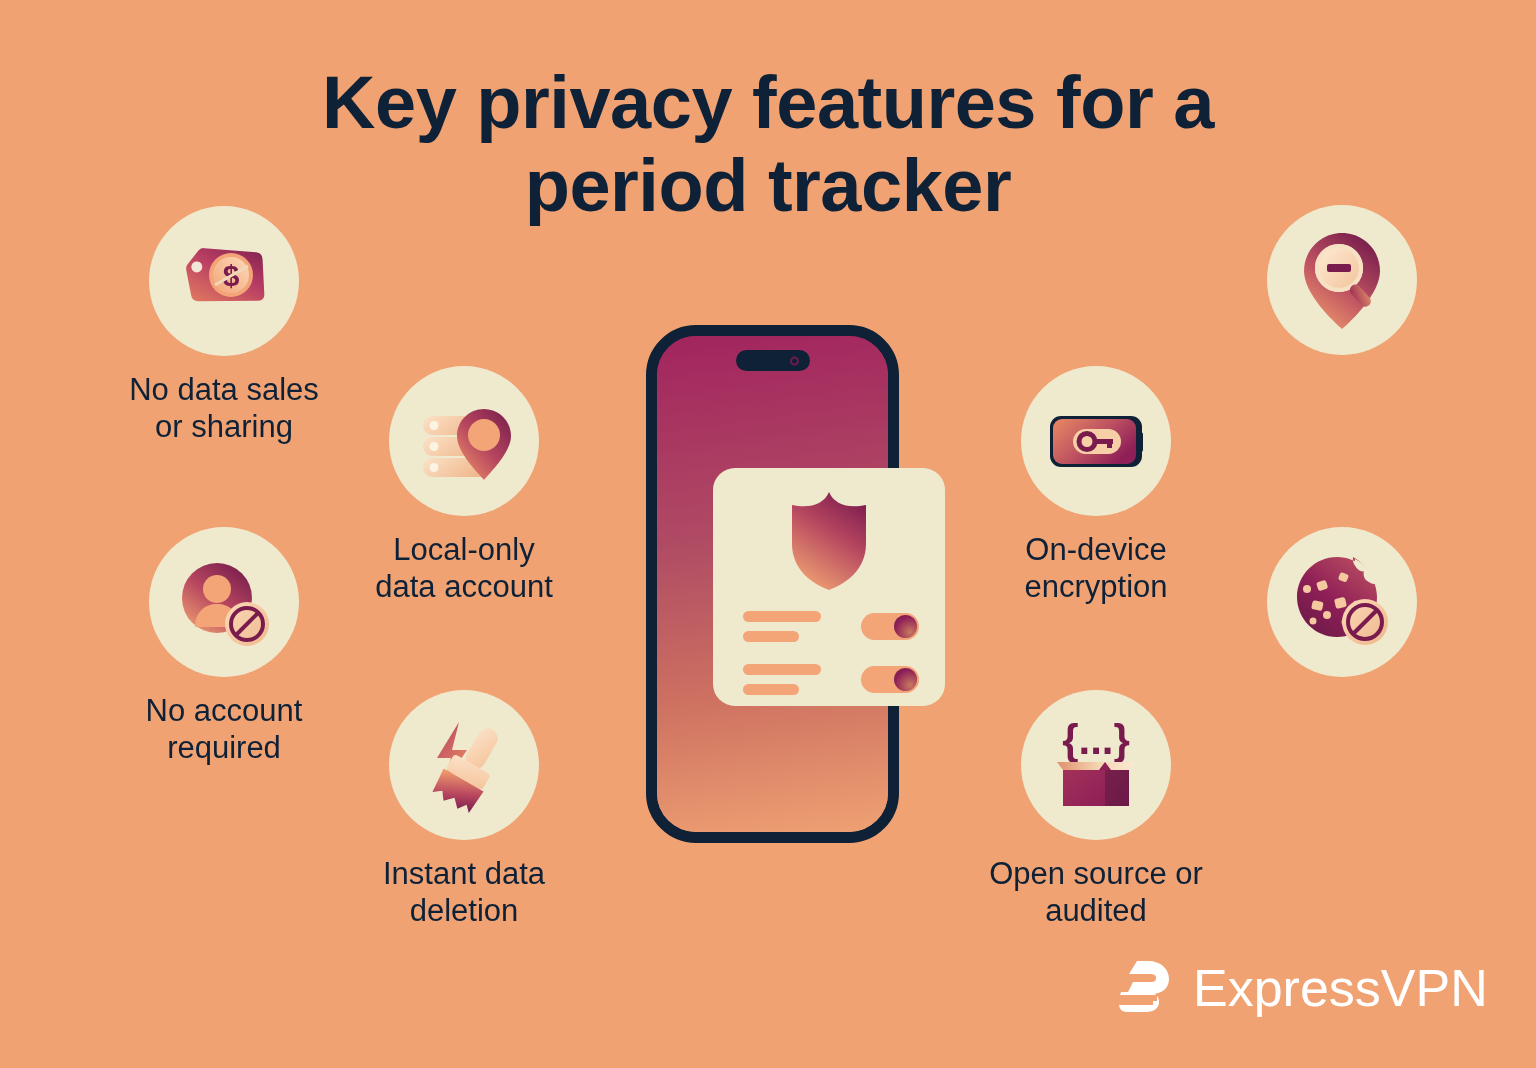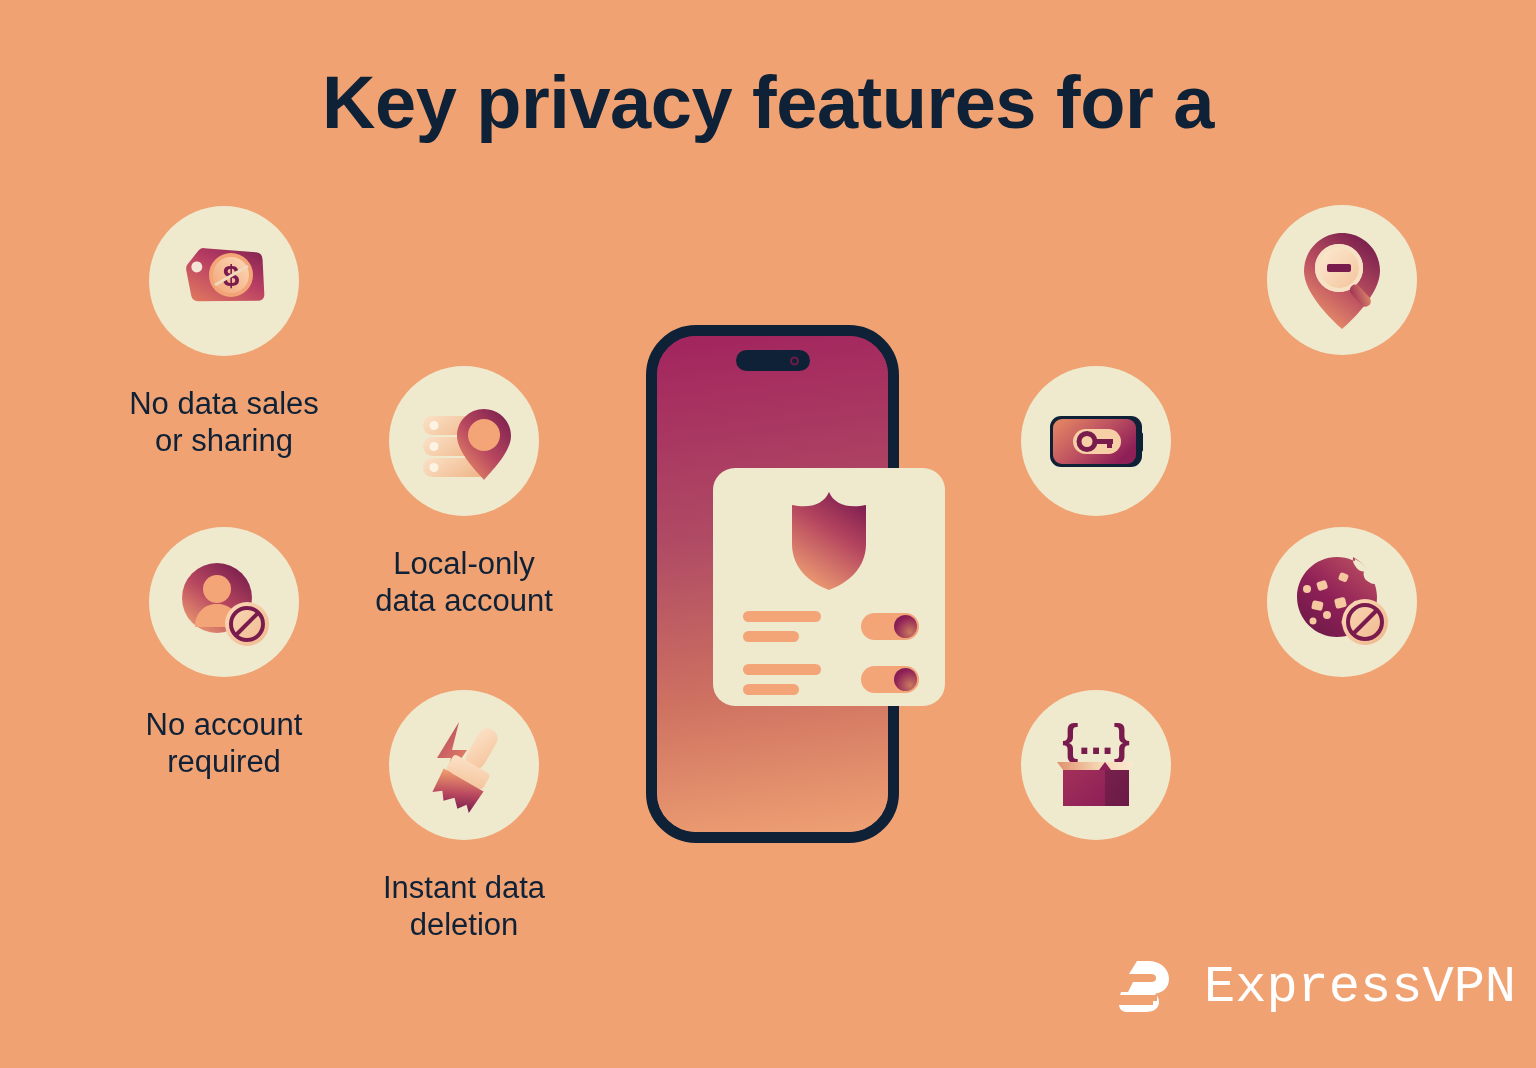--- a/index.html
+++ b/index.html
@@ -34,21 +34,21 @@
     display:flex; align-items:center; justify-content:center;
   }
   .feature .caption {
     text-align:center;
     font-size:31px;
     line-height:1.2;
     color:#0E2137;
     font-weight:400;
     white-space:pre-line;
   }
-  .cap-below { margin-top:29px; }
+  .cap-below { margin-top:15px; }
 
   
   #f-nodatasales { left:78px;  top:206px;  width:292px; }
   #f-nodatasales .badge { width:150px; height:150px; margin:0 auto; }
 
   #f-localonly   { left:318px; top:366px;  width:292px; }
   #f-localonly .badge { width:150px; height:150px; margin:0 auto; }
 
   #f-noaccount   { left:78px;  top:527px;  width:292px; }
   #f-noaccount .badge { width:150px; height:150px; margin:0 auto; }
@@ -124,35 +124,35 @@
     background:radial-gradient(circle at 70% 75%, #C9795F 0%, #8E1F57 65%, #6E1B4A 100%);
   }
 
   
   #logo {
     position:absolute;
     left:1113px; top:955px;
     display:flex; align-items:center; gap:18px;
   }
   #logo-wordmark {
-    font-family:Liberation Mono, monospace;
+    font-family:Liberation Sans, sans-serif;
     font-size:52px;
     color:#FFFFFF;
     letter-spacing:0px;
     line-height:1;
-    margin-left:11px;
   }
 </style>
 </head>
 <body>
 
 <div id="stage">
 
   <h1 class="title">
     <span>Key privacy features for a</span><br>
+    <span>period tracker</span>
   </h1>
 
   <div class="feature" id="f-nodatasales">
     <div class="badge">
       <svg width="118" height="118" viewBox="0 0 118 118" aria-hidden="true">
         <defs>
           <linearGradient id="gTag" x1="0" y1="1" x2="1" y2="0">
             <stop offset="0%" stop-color="#E9865E"></stop>
             <stop offset="55%" stop-color="#B83D63"></stop>
             <stop offset="100%" stop-color="#741B4C"></stop>
@@ -302,20 +302,22 @@
         </defs>
         <rect x="13" y="34" width="92" height="51" rx="11" fill="#0E2137"></rect>
         <rect x="16" y="37" width="83" height="45" rx="9" fill="url(#gPhoneIc)"></rect>
         <rect x="101" y="50" width="5" height="20" rx="2.5" fill="#0E2137"></rect>
         <rect x="36" y="47" width="48" height="25" rx="12.5" fill="#F7CFA7"></rect>
         <circle cx="50" cy="59.5" r="8" fill="none" stroke="#7A1B4E" stroke-width="5"></circle>
         <rect x="56" y="57" width="20" height="5" fill="#7A1B4E"></rect>
         <rect x="70" y="57" width="5" height="9" fill="#7A1B4E"></rect>
       </svg>
     </div>
+    <div class="caption cap-below">On-device
+encryption</div>
   </div>
 
   <div class="feature" id="f-nothird">
     <div class="badge">
       <svg width="118" height="118" viewBox="0 0 118 118" aria-hidden="true">
         <defs>
           <linearGradient id="gCookie" x1="0.9" y1="0" x2="0.1" y2="1">
             <stop offset="0%" stop-color="#BE5261"></stop>
             <stop offset="55%" stop-color="#8E1F57"></stop>
             <stop offset="100%" stop-color="#6A1947"></stop>
@@ -364,20 +366,22 @@
             <stop offset="100%" stop-color="#FBE9D2"></stop>
           </linearGradient>
         </defs>
         <text x="59" y="48" text-anchor="middle" font-family="Liberation Sans, sans-serif" font-size="42" font-weight="bold" fill="#7A1B4E">{...}</text>
         <path d="M20 56 L98 56 L92 64 L26 64 Z" fill="url(#gFlap)"></path>
         <path d="M26 64 L68 64 L68 100 L26 100 Z" fill="url(#gBoxFront)"></path>
         <path d="M68 64 L92 64 L92 100 L68 100 Z" fill="url(#gBoxSide)"></path>
         <path d="M62 64 L68 56 L74 64 Z" fill="#8E1F57"></path>
       </svg>
     </div>
+    <div class="caption cap-below">Open source or
+audited</div>
   </div>
 
   <div id="phone">
     <div id="phone-screen">
       <div id="dynamic-island">
         <span id="camera-dot"></span>
       </div>
     </div>
   </div>
 

